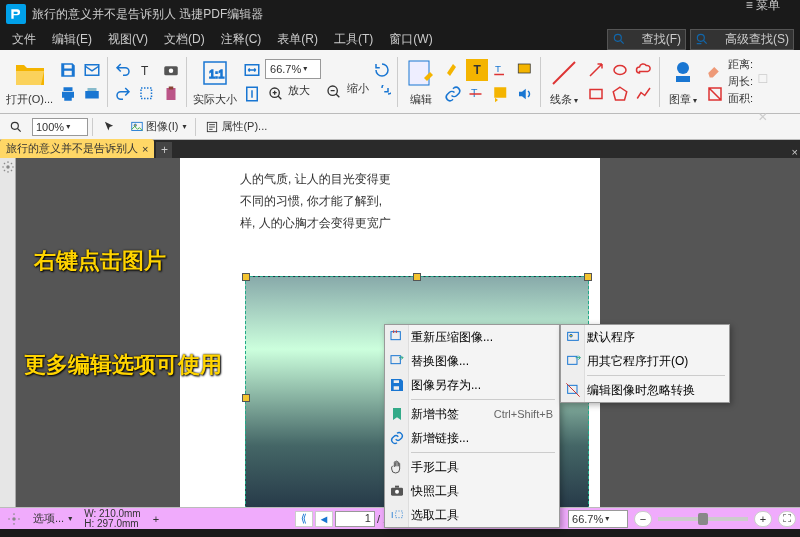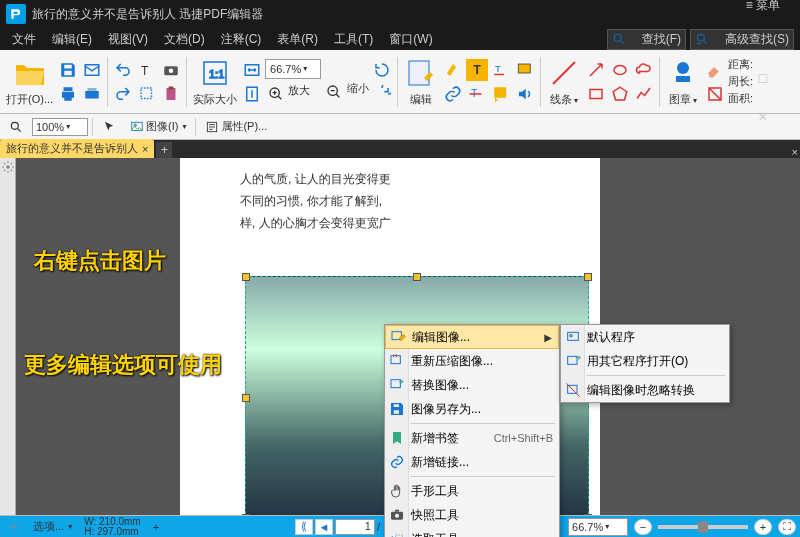--- a/index.html
+++ b/index.html
@@ -60,21 +60,21 @@
   .ctx-row .ic { width:16px; height:16px; display:flex; align-items:center; justify-content:center; }
   .ctx-row .lbl { flex:1; }
   .ctx-row .accel { color:#666; font-size:11px; }
   .ctx-row .arrow { color:#333; font-size:10px; }
   .ctx-sep { height:1px; background:#ccc; margin:2px 4px 2px 26px; }
   .ctx .leftbar { position:absolute; left:0; top:0; width:24px; height:100%; background:#eee; border-right:1px solid #ddd; z-index:-1; }
   
   .sub { position:absolute; left:560px; top:166px; width:170px; background:#f4f4f4; border:1px solid #999; box-shadow:2px 2px 6px rgba(0,0,0,.3); font-size:12px; z-index:11; }
   .sub .leftbar { position:absolute; left:0; top:0; width:24px; height:100%; background:#eee; border-right:1px solid #ddd; z-index:-1; }
   
-  .status { position:absolute; bottom:0; left:0; right:0; height:22px; background:#0ea5e9; border-top:1px solid #bbb; display:flex; align-items:center; font-size:11px; color:#333; padding:0 4px; gap:6px; }
+  .status { position:absolute; bottom:8px; left:0; right:0; height:22px; background:#f0abfc; border-top:1px solid #bbb; display:flex; align-items:center; font-size:11px; color:#333; padding:0 4px; gap:6px; }
   .status .seg { display:flex; align-items:center; gap:2px; border:1px solid transparent; padding:0 2px; }
   .status .dims { line-height:10px; font-size:10px; }
   .status .nav { display:flex; align-items:center; gap:2px; }
   .status .nav .nb { width:18px; height:16px; display:flex; align-items:center; justify-content:center; border:1px solid #ccc; background:#fff; color:#1976d2; }
   .status .page-input { width:40px; height:16px; border:1px solid #999; background:#fff; text-align:right; padding:0 3px; }
   .status .zoom-out,.status .zoom-in,.status .fit-btn { width:18px; height:16px; border:1px solid #ccc; background:#fff; display:flex; align-items:center; justify-content:center; border-radius:9px; }
   .status .slider { width:90px; height:4px; background:#ccc; position:relative; }
   .status .slider .thumb { position:absolute; left:40px; top:-4px; width:10px; height:12px; background:#888; border-radius:2px; }
   svg { display:block; }
 </style>
@@ -464,30 +464,20 @@
     <div class="handle h-tr"></div>
     <div class="handle h-lc"></div>
     <div class="handle h-rc"></div>
     <div class="handle h-bl"></div>
     <div class="handle h-bc"></div>
     <div class="handle h-br"></div>
   </div>
 
   <div class="ctx">
     <div class="leftbar"></div>
-    <div class="ctx-row hover">
-      <div class="ic">
-          <svg width="16" height="16" viewBox="0 0 24 24" fill="none" stroke="#1976d2" stroke-width="1.5">
-            <rect x="3" y="4" width="14" height="12"></rect>
-            <path d="M14 14l6-6 3 3-6 6z" fill="#f4b400" stroke="#c80"></path>
-          </svg>
-        </div>
-      <div class="lbl">编辑图像...</div>
-      <div class="arrow">▶</div>
-    </div>
     <div class="ctx-row">
       <div class="ic">
           <svg width="16" height="16" viewBox="0 0 24 24" fill="none" stroke="#1976d2" stroke-width="1.5">
             <rect x="3" y="4" width="14" height="12"></rect>
             <path d="M7 2v4m4-4v4" stroke="#c33"></path>
           </svg>
         </div>
       <div class="lbl">重新压缩图像...</div>
     </div>
     <div class="ctx-row">

